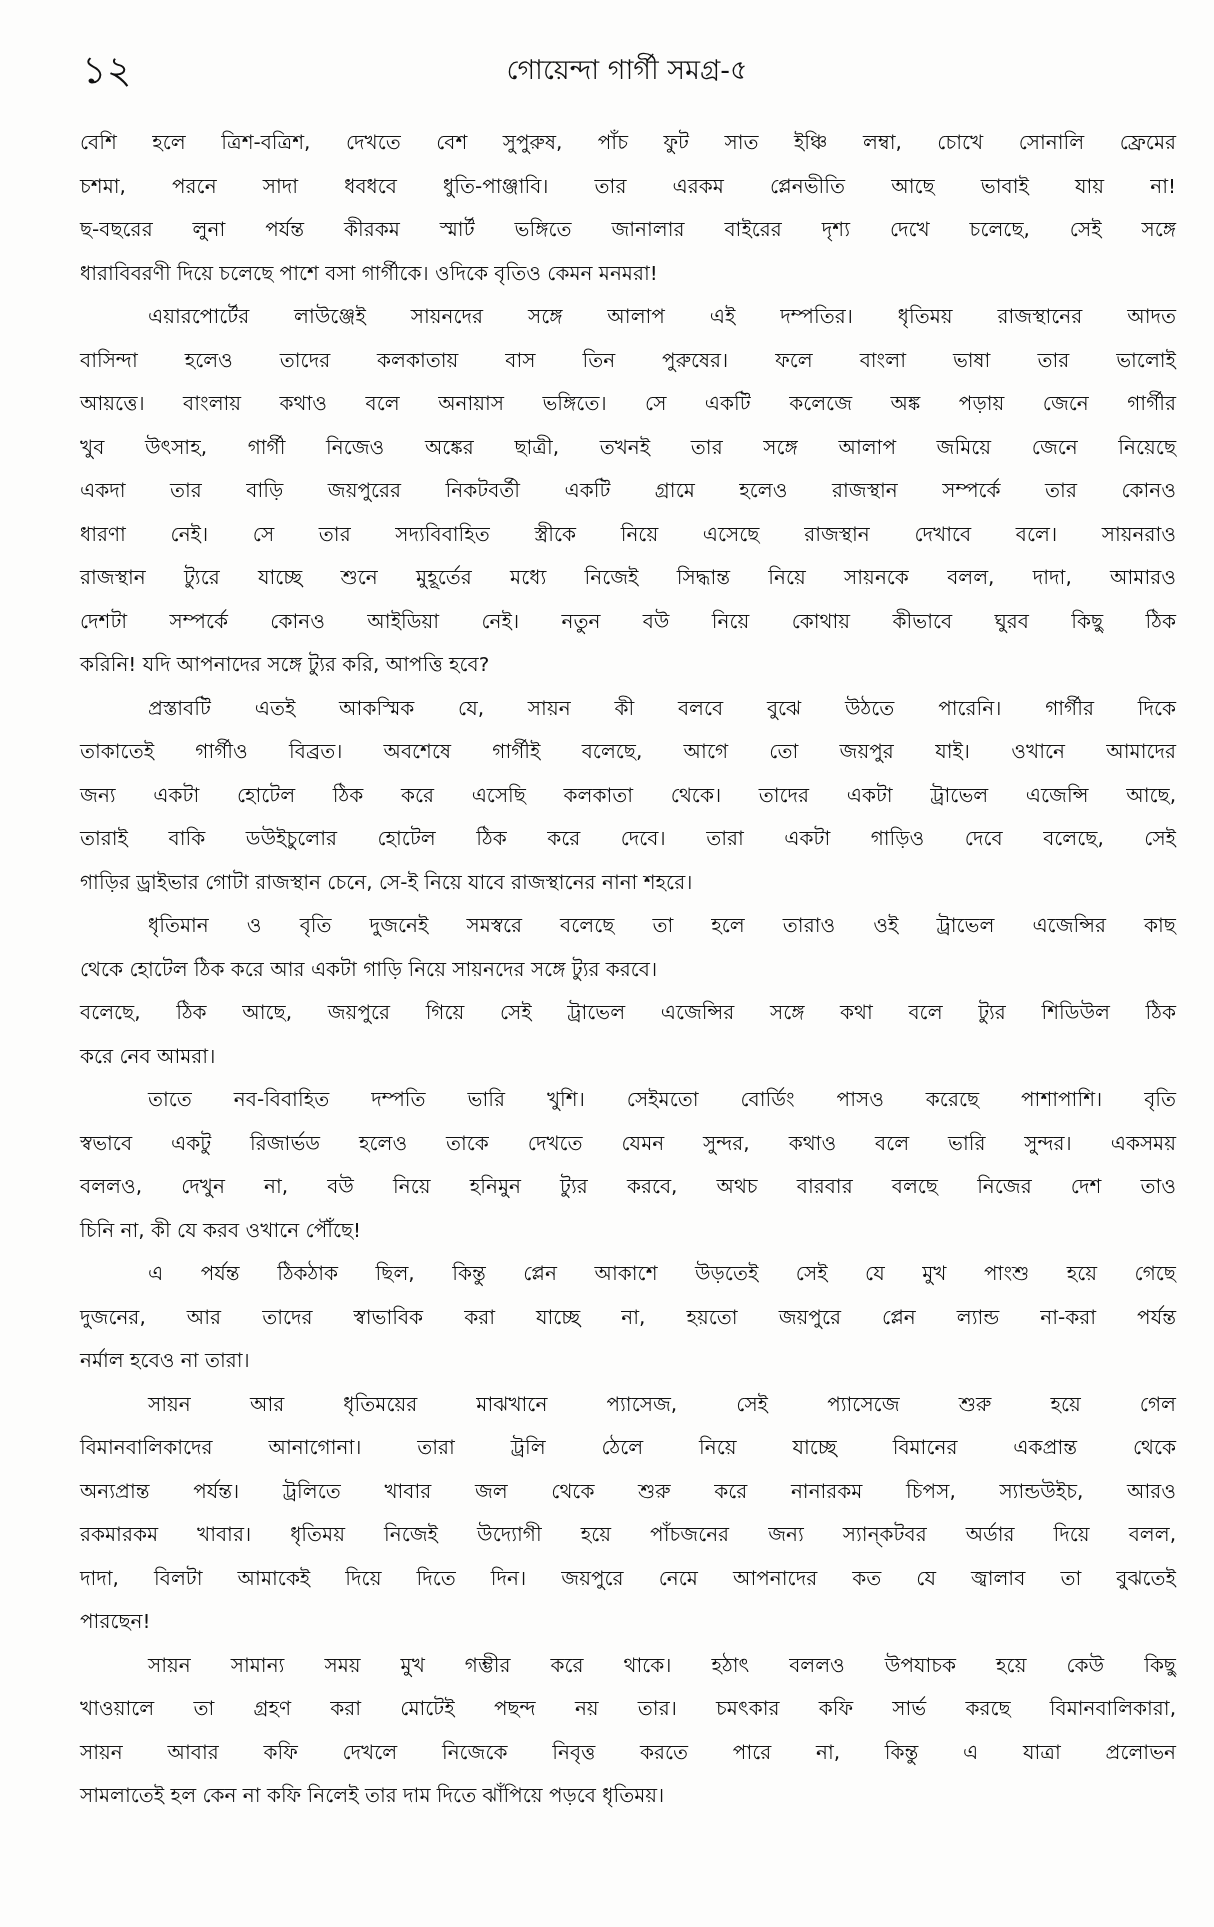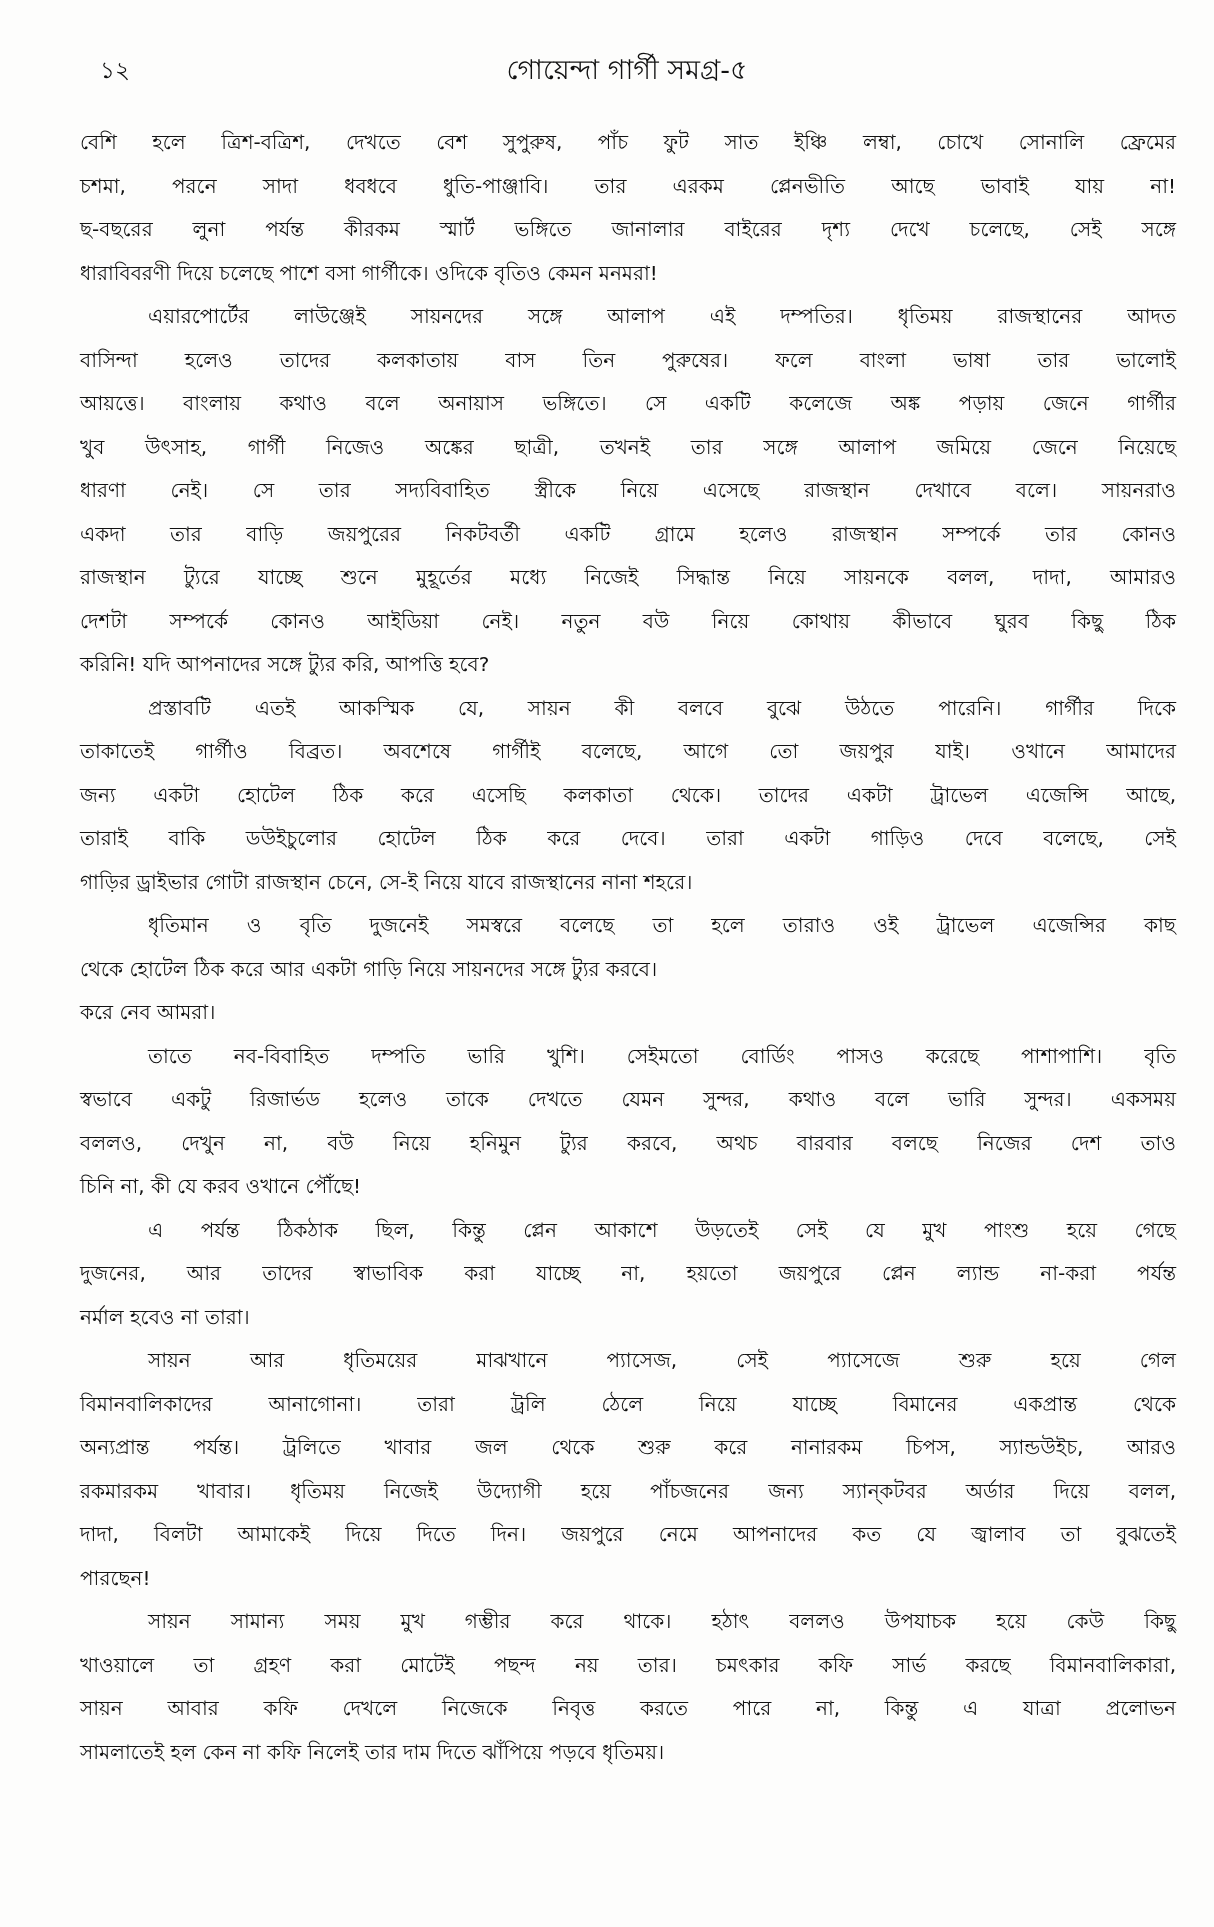--- a/index.html
+++ b/index.html
@@ -13,24 +13,23 @@
       position: relative;
       overflow: hidden;
       background: #fdfdfc;
       color: #111111;
       font-family: "DejaVu Sans", "Liberation Sans", sans-serif;
     }
     .page-number {
       position: absolute;
       left: 82px;
       top: 50px;
-      font-size: 23px;
+      font-size: 38px;
       line-height: 40px;
       color: #111;
-      margin-left: 18px;
     }
     .running-header {
       position: absolute;
       left: 0;
       width: 1254px;
       top: 50px;
       text-align: center;
       font-size: 27px;
       line-height: 40px;
       color: #111;
@@ -66,32 +65,33 @@
 
 <div class="body-text" id="body-text">
     <span class="line">বেশি হলে ত্রিশ-বত্রিশ, দেখতে বেশ সুপুরুষ, পাঁচ ফুট সাত ইঞ্চি লম্বা, চোখে সোনালি ফ্রেমের</span>
     <span class="line">চশমা, পরনে সাদা ধবধবে ধুতি-পাঞ্জাবি। তার এরকম প্লেনভীতি আছে ভাবাই যায় না!</span>
     <span class="line">ছ-বছরের লুনা পর্যন্ত কীরকম স্মার্ট ভঙ্গিতে জানালার বাইরের দৃশ্য দেখে চলেছে, সেই সঙ্গে</span>
     <span class="line last">ধারাবিবরণী দিয়ে চলেছে পাশে বসা গার্গীকে। ওদিকে বৃতিও কেমন মনমরা!</span>
     <span class="line indent">এয়ারপোর্টের লাউঞ্জেই সায়নদের সঙ্গে আলাপ এই দম্পতির। ধৃতিময় রাজস্থানের আদত</span>
     <span class="line">বাসিন্দা হলেও তাদের কলকাতায় বাস তিন পুরুষের। ফলে বাংলা ভাষা তার ভালোই</span>
     <span class="line">আয়ত্তে। বাংলায় কথাও বলে  অনায়াস ভঙ্গিতে। সে একটি কলেজে অঙ্ক পড়ায় জেনে গার্গীর</span>
     <span class="line">খুব উৎসাহ, গার্গী নিজেও অঙ্কের ছাত্রী, তখনই তার সঙ্গে আলাপ জমিয়ে জেনে নিয়েছে</span>
+    <span class="line">একদা তার বাড়ি জয়পুরের নিকটবর্তী একটি গ্রামে হলেও রাজস্থান সম্পর্কে তার কোনও</span>
     <span class="line">ধারণা নেই। সে তার সদ্যবিবাহিত স্ত্রীকে নিয়ে এসেছে রাজস্থান দেখাবে বলে। সায়নরাও</span>
-    <span class="line">একদা তার বাড়ি জয়পুরের নিকটবর্তী একটি গ্রামে হলেও রাজস্থান সম্পর্কে তার কোনও</span>
     <span class="line">রাজস্থান ট্যুরে যাচ্ছে শুনে মুহূর্তের মধ্যে নিজেই সিদ্ধান্ত নিয়ে সায়নকে বলল, দাদা, আমারও</span>
     <span class="line">দেশটা সম্পর্কে কোনও আইডিয়া নেই। নতুন বউ নিয়ে কোথায় কীভাবে ঘুরব কিছু ঠিক</span>
     <span class="line last">করিনি! যদি আপনাদের সঙ্গে ট্যুর করি, আপত্তি হবে?</span>
     <span class="line indent">প্রস্তাবটি এতই আকস্মিক যে, সায়ন কী বলবে বুঝে উঠতে পারেনি। গার্গীর দিকে</span>
     <span class="line">তাকাতেই গার্গীও বিব্রত। অবশেষে গার্গীই বলেছে, আগে তো জয়পুর যাই। ওখানে আমাদের</span>
     <span class="line">জন্য একটা হোটেল ঠিক করে এসেছি কলকাতা থেকে। তাদের একটা ট্রাভেল এজেন্সি আছে,</span>
     <span class="line">তারাই বাকি ডউইচুলোর হোটেল ঠিক করে দেবে। তারা একটা গাড়িও দেবে বলেছে, সেই</span>
     <span class="line last">গাড়ির ড্রাইভার গোটা রাজস্থান চেনে, সে-ই নিয়ে যাবে রাজস্থানের নানা শহরে।</span>
     <span class="line indent">ধৃতিমান ও বৃতি দুজনেই সমস্বরে বলেছে তা হলে তারাও ওই ট্রাভেল এজেন্সির কাছ</span>
     <span class="line last">থেকে হোটেল ঠিক করে আর একটা গাড়ি নিয়ে সায়নদের সঙ্গে ট্যুর করবে।</span>
+    <span class="line">বলেছে, ঠিক আছে, জয়পুরে গিয়ে সেই ট্রাভেল এজেন্সির সঙ্গে কথা বলে ট্যুর শিডিউল ঠিক</span>
     <span class="line last">করে নেব আমরা।</span>
     <span class="line indent">তাতে নব-বিবাহিত দম্পতি ভারি খুশি। সেইমতো বোর্ডিং পাসও করেছে পাশাপাশি। বৃতি</span>
     <span class="line">স্বভাবে একটু রিজার্ভড হলেও তাকে দেখতে যেমন সুন্দর, কথাও বলে ভারি সুন্দর। একসময়</span>
     <span class="line">বললও, দেখুন না, বউ নিয়ে হনিমুন ট্যুর করবে, অথচ বারবার বলছে নিজের দেশ তাও</span>
     <span class="line last">চিনি না, কী যে করব ওখানে পৌঁছে!</span>
     <span class="line indent">এ পর্যন্ত ঠিকঠাক ছিল, কিন্তু প্লেন আকাশে উড়তেই সেই যে মুখ পাংশু হয়ে গেছে</span>
     <span class="line">দুজনের, আর তাদের স্বাভাবিক করা যাচ্ছে না, হয়তো জয়পুরে প্লেন  ল্যান্ড না-করা পর্যন্ত</span>
     <span class="line last">নর্মাল হবেও না তারা।</span>
     <span class="line indent">সায়ন আর ধৃতিময়ের মাঝখানে প্যাসেজ, সেই প্যাসেজে শুরু হয়ে গেল</span>
     <span class="line">বিমানবালিকাদের আনাগোনা।  তারা ট্রলি ঠেলে নিয়ে যাচ্ছে বিমানের একপ্রান্ত থেকে</span>

